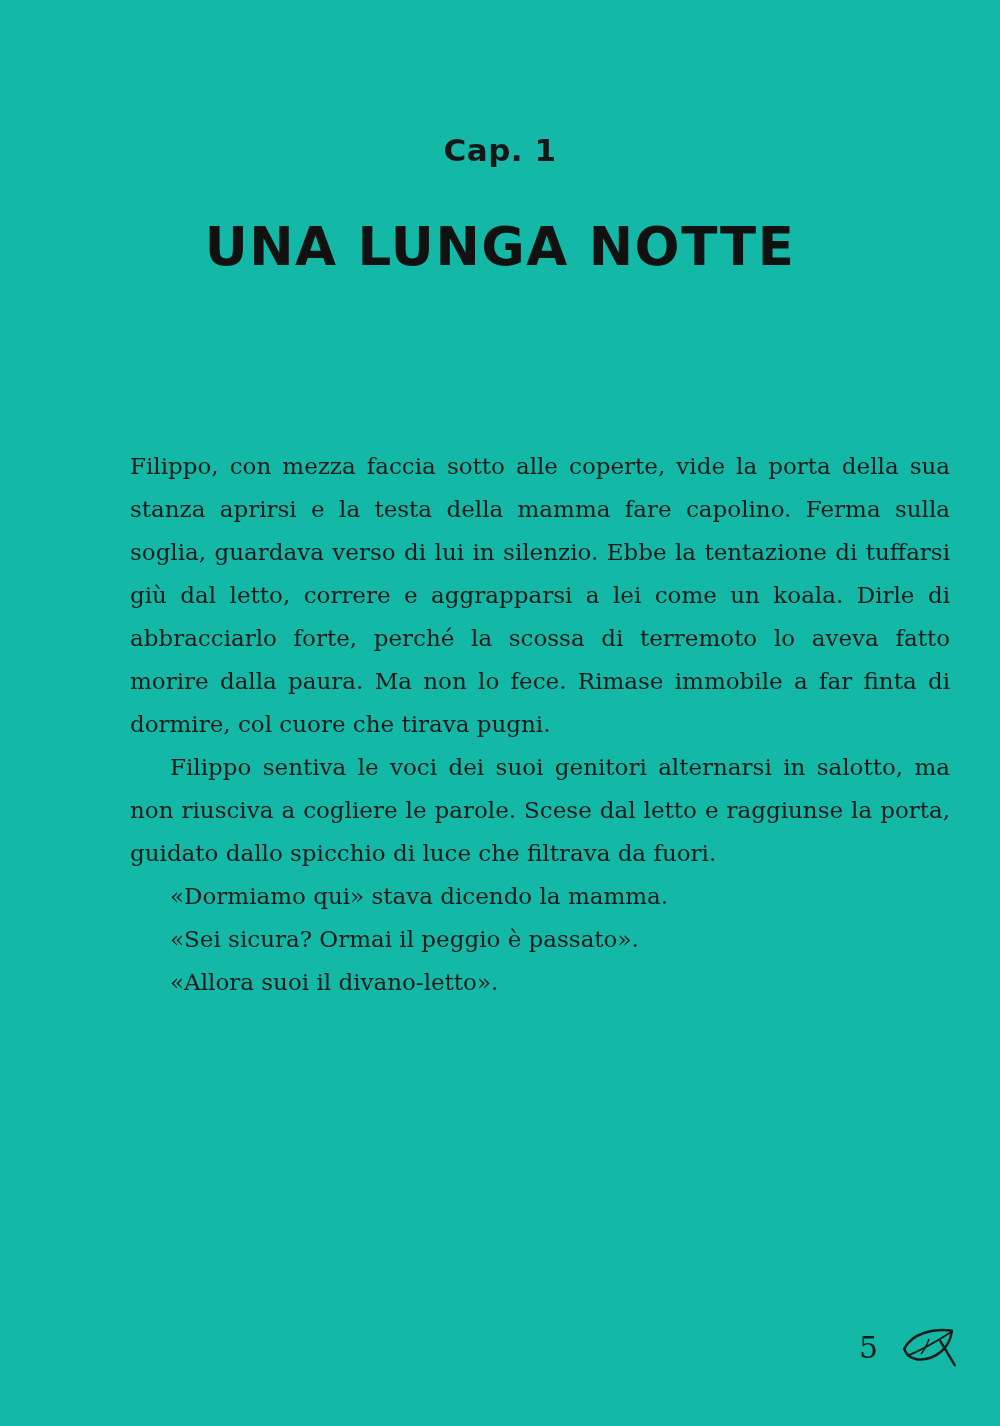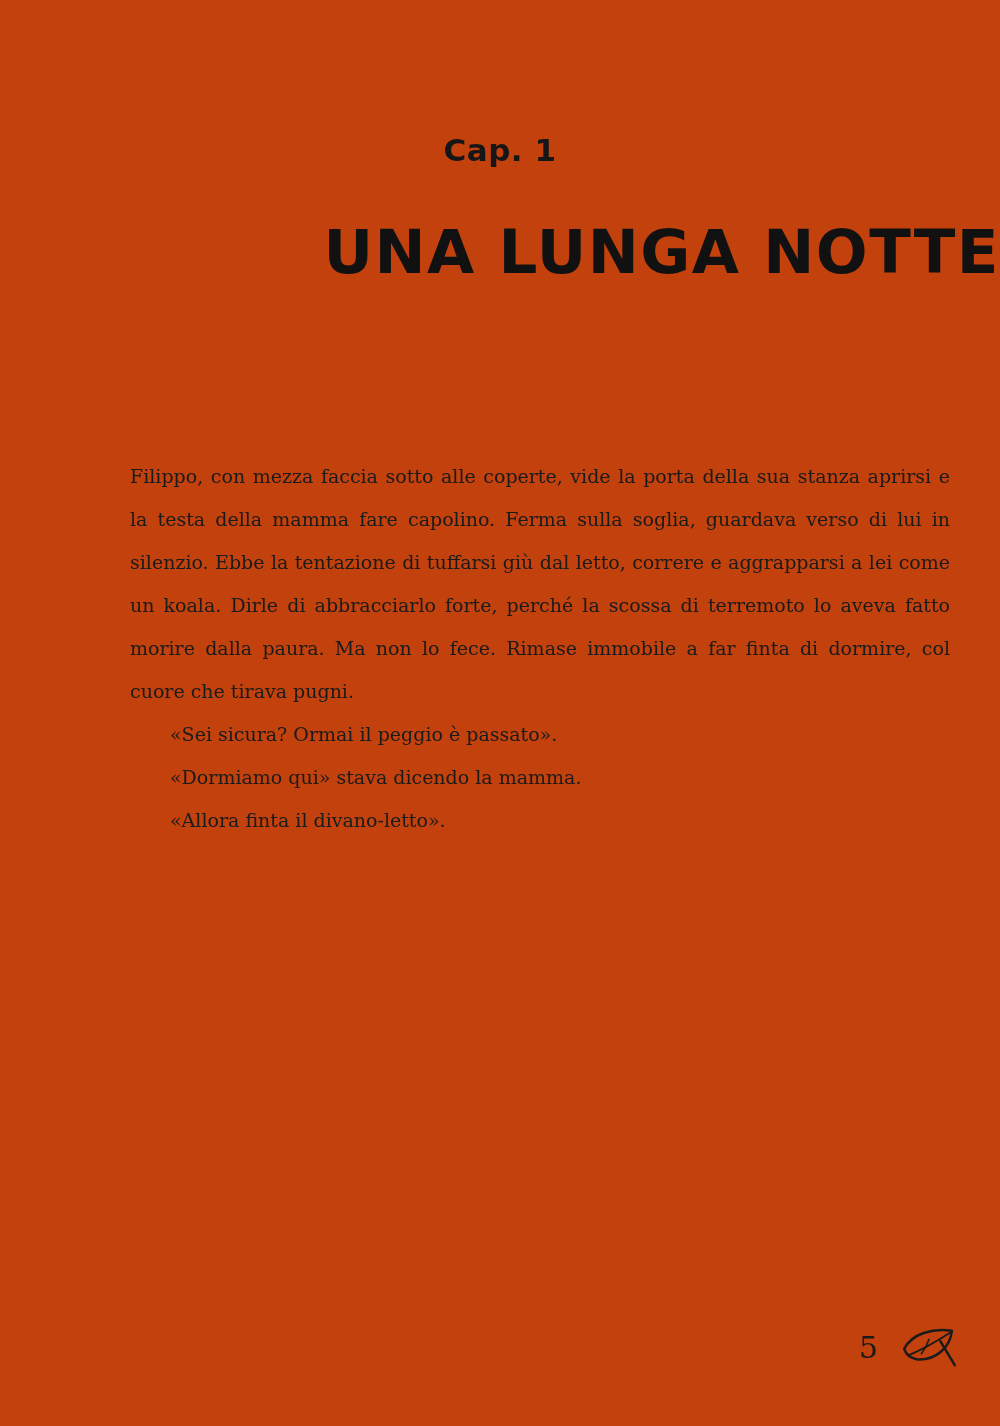--- a/index.html
+++ b/index.html
@@ -6,46 +6,46 @@
   html, body {
     margin: 0;
     padding: 0;
     background: #e8e8e8;
   }
   .page {
     position: relative;
     width: 1000px;
     height: 1426px;
     margin: 0 auto;
-    background: #c2410c;
+    background: #14b8a6;
     color: #181818;
     overflow: hidden;
   }
   .chapter-label {
     margin-top: 132px;
     text-align: center;
     font-family: "DejaVu Sans", "Liberation Sans", sans-serif;
     font-weight: 800;
     font-size: 31px;
     letter-spacing: 0.5px;
     color: #161616;
   }
   .chapter-title {
     margin-top: 48px;
-    text-align: right;
+    text-align: center;
     font-family: "DejaVu Sans", "Liberation Sans", sans-serif;
     font-weight: 800;
-    font-size: 61px;
+    font-size: 53px;
     letter-spacing: 1.5px;
     color: #111111;
   }
   .body-text {
     margin: 168px 50px 0 130px; 
     font-family: "DejaVu Serif", "Liberation Serif", serif;
-    font-size: 19px;
+    font-size: 23px;
     line-height: 43px;
     text-align: justify;
     color: #1b1b1b;
   }
   .body-text p {
     margin: 0;
     padding: 0;
   }
   .body-text p.indented {
     text-indent: 40px;
@@ -73,23 +73,24 @@
 <body>
 
 <div class="page">
 
   <div class="chapter-label">Cap. 1</div>
 
   <h1 class="chapter-title">UNA LUNGA NOTTE</h1>
 
   <div class="body-text">
     <p>Filippo, con mezza faccia sotto alle coperte, vide la porta della sua stanza aprirsi e la testa della mamma fare capolino. Ferma sulla soglia, guardava verso di lui in silenzio. Ebbe la tentazione di tuffarsi giù dal letto, correre e aggrapparsi a lei come un koala. Dirle di abbracciarlo forte, perché la scossa di terremoto lo aveva fatto morire dalla paura. Ma non lo fece. Rimase immobile a far finta di dormire, col cuore che tirava pugni.</p>
+    <p class="indented">Filippo sentiva le voci dei suoi genitori alternarsi in salotto, ma non riusciva a cogliere le parole. Scese dal letto e raggiunse la porta, guidato dallo spicchio di luce che filtrava da fuori.</p>
+    <p class="indented">«Dormiamo qui» stava dicendo la mamma.</p>
     <p class="indented">«Sei sicura? Ormai il peggio è passato».</p>
-    <p class="indented">«Dormiamo qui» stava dicendo la mamma.</p>
-    <p class="indented">«Allora finta il divano-letto».</p>
+    <p class="indented">«Allora suoi il divano-letto».</p>
   </div>
 
   <div class="footer">
     <span class="page-number">5</span>
     <span class="leaf-icon-wrap">
       <svg viewBox="0 0 60 44" width="58" height="42" aria-hidden="true">
         <path d="M4 24 C 12 8, 34 2, 54 5 C 52 22, 38 36, 18 35 C 11 34, 6 30, 4 24 Z" fill="none" stroke="#1b1b1b" stroke-width="2.6" stroke-linejoin="round"></path>
         <path d="M8 31 C 22 25, 38 16, 52 7" fill="none" stroke="#1b1b1b" stroke-width="2" stroke-linecap="round"></path>
         <path d="M42 16 L 57 41" fill="none" stroke="#1b1b1b" stroke-width="2.6" stroke-linecap="round"></path>
         <path d="M22 29 C 26 24, 28 20, 30 14" fill="none" stroke="#1b1b1b" stroke-width="1.6" stroke-linecap="round"></path>

